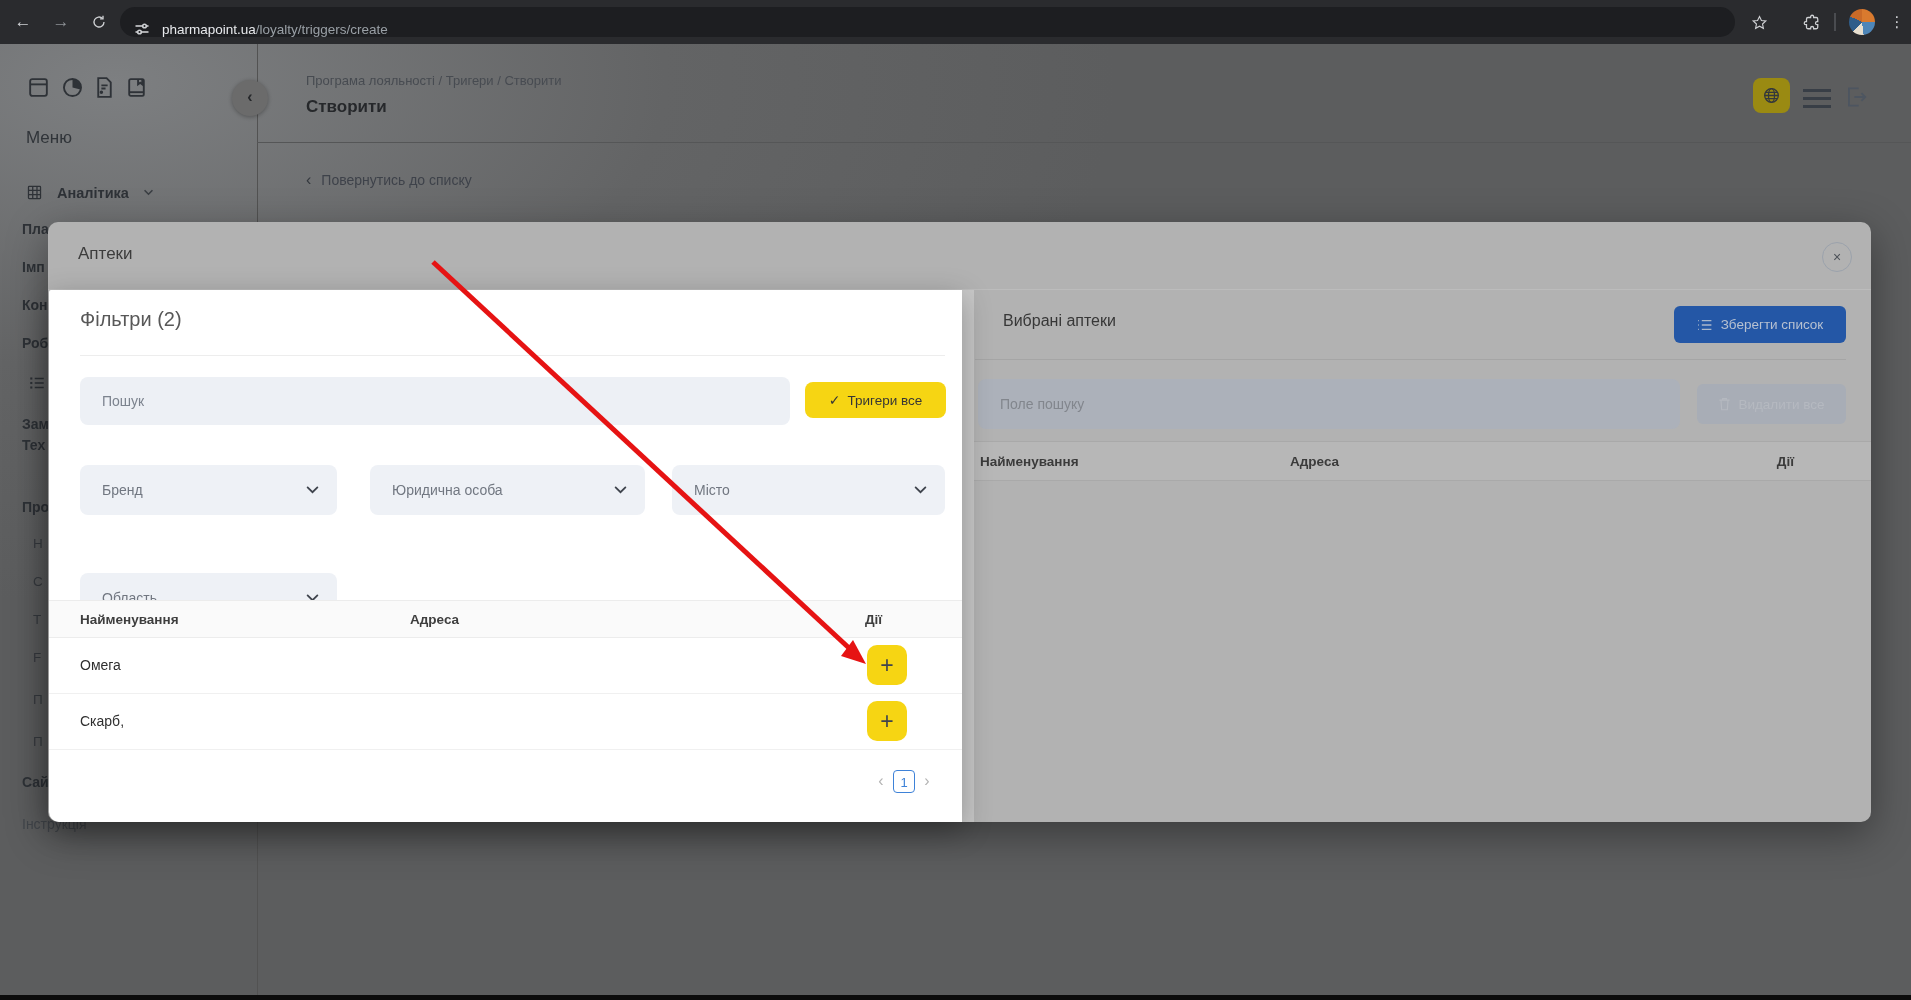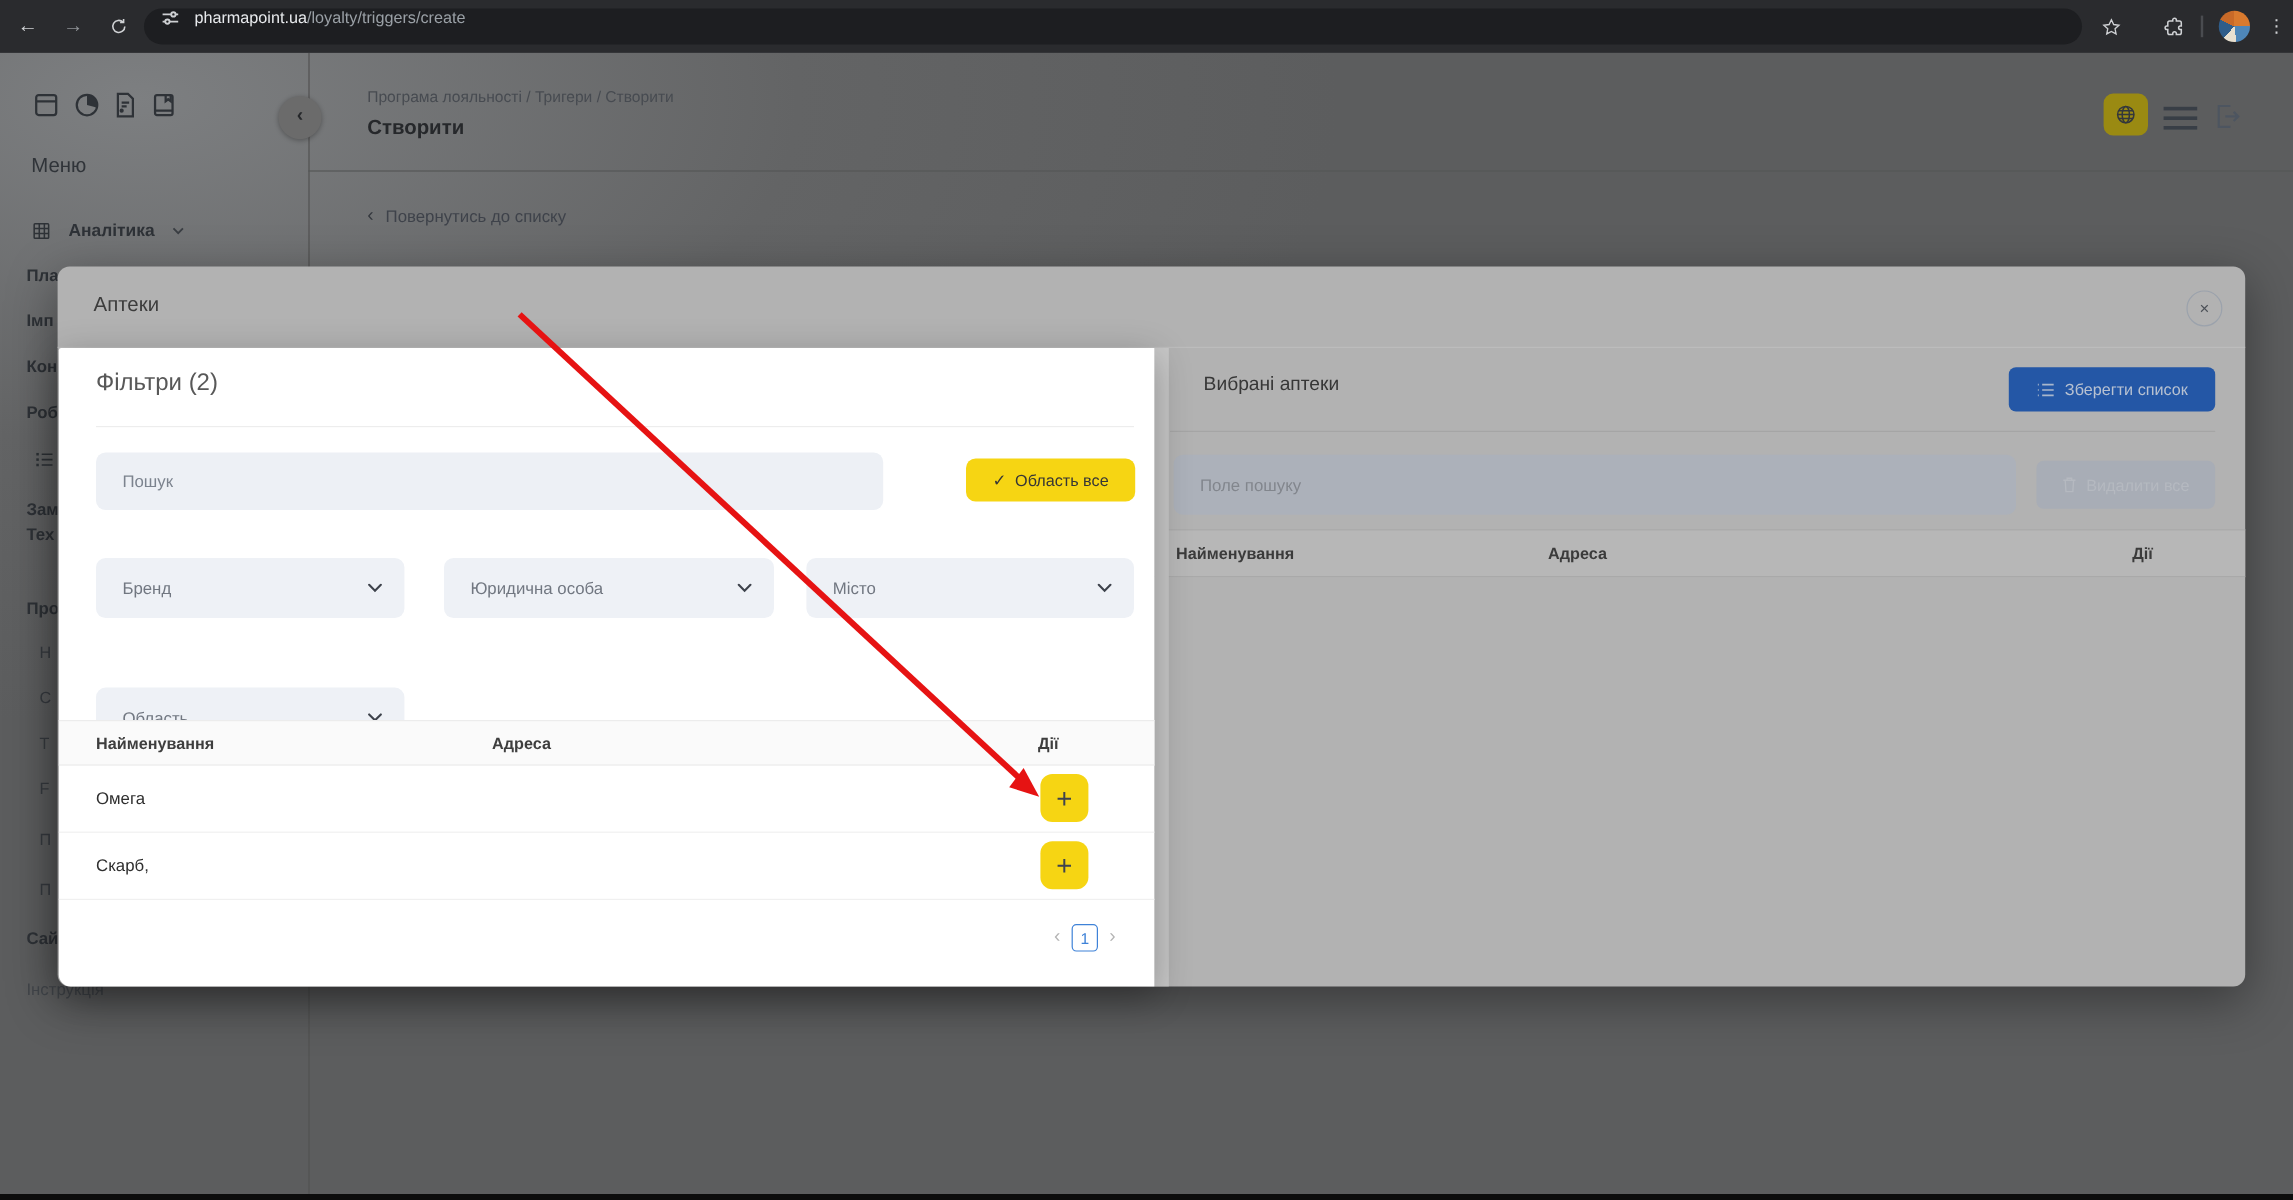--- a/index.html
+++ b/index.html
@@ -4,21 +4,21 @@
 <style>
   html,body{margin:0;padding:0;background:#3a3a3a;}
   body{font-family:"Liberation Sans","DejaVu Sans",sans-serif;-webkit-font-smoothing:antialiased;}
   .stage{position:relative;width:1911px;height:1000px;overflow:hidden;background:#5e5e5e;}
   .a{position:absolute;}
   .flex{display:flex;align-items:center;}
 
   
   .chrome{position:absolute;left:0;top:0;width:1911px;height:44px;background:#2a2b2e;z-index:100;}
   .navbtn{width:30px;height:30px;border-radius:50%;display:flex;align-items:center;justify-content:center;color:#cfd1d4;font-size:17px;}
-  .urlpill{position:absolute;left:120px;top:7px;width:1615px;height:30px;border-radius:15px;background:#1d1e21;display:flex;align-items:flex-start;padding:0 14px;box-sizing:border-box;}
+  .urlpill{position:absolute;left:120px;top:7px;width:1615px;height:30px;border-radius:15px;background:#1d1e21;display:flex;align-items:flex-end;padding:0 14px;box-sizing:border-box;}
   .urldomain{color:#e8eaed;font-size:13.5px;}
   .urlpath{color:#9aa0a6;font-size:13.5px;}
   .chrome svg{display:block;}
 
   
   .page{position:absolute;left:0;top:44px;width:1911px;height:956px;
     background:radial-gradient(1000px 520px at 6% 4%, #7d7f81 0%, #636465 55%, #5c5d5e 100%);}
   .sdiv{position:absolute;left:257px;top:0;width:1px;height:956px;background:#525252;}
   .sb-ic{color:#2e3237;}
   .sb-item{position:absolute;height:18px;line-height:18px;font-size:14px;font-weight:700;color:#2e3237;white-space:nowrap;}
@@ -235,24 +235,24 @@
       <span>Дії</span>
     </div>
   </section>
 
   <div class="scroll-strip"></div>
 
   <section class="fpanel">
     <div class="a" style="left:31px;top:18px;font-size:20px;color:#585858;">Фільтри (2)</div>
     <div class="a" style="left:31px;top:65px;width:865px;height:1px;background:#ededed;"></div>
 
-    <input class="lt-input a" style="left: 31px; top: 87px; width: 656px; height: 48px;" placeholder="Пошук">
+    <input class="lt-input a" style="left: 31px; top: 87px; width: 710px; height: 48px;" placeholder="Пошук">
     <div class="ybtn a" style="left:756px;top:92px;width:141px;height:36px;font-size:13.5px;gap:7px;">
       <span style="font-size:14px;">✓</span>
-      <span>Область все</span>
+      <span>Тригери все</span>
     </div>
 
     <div class="dd" style="left:31px;top:175px;width:257px;">
       <span>Бренд</span>
       <svg width="13" height="8" viewBox="0 0 14 9" fill="none" stroke="#3e434c" stroke-width="2" stroke-linecap="round">
           <path d="M1.5 1.5 7 7l5.5-5.5"></path>
         </svg>
     </div>
     <div class="dd" style="left:321px;top:175px;width:275px;">
       <span>Юридична особа</span>

